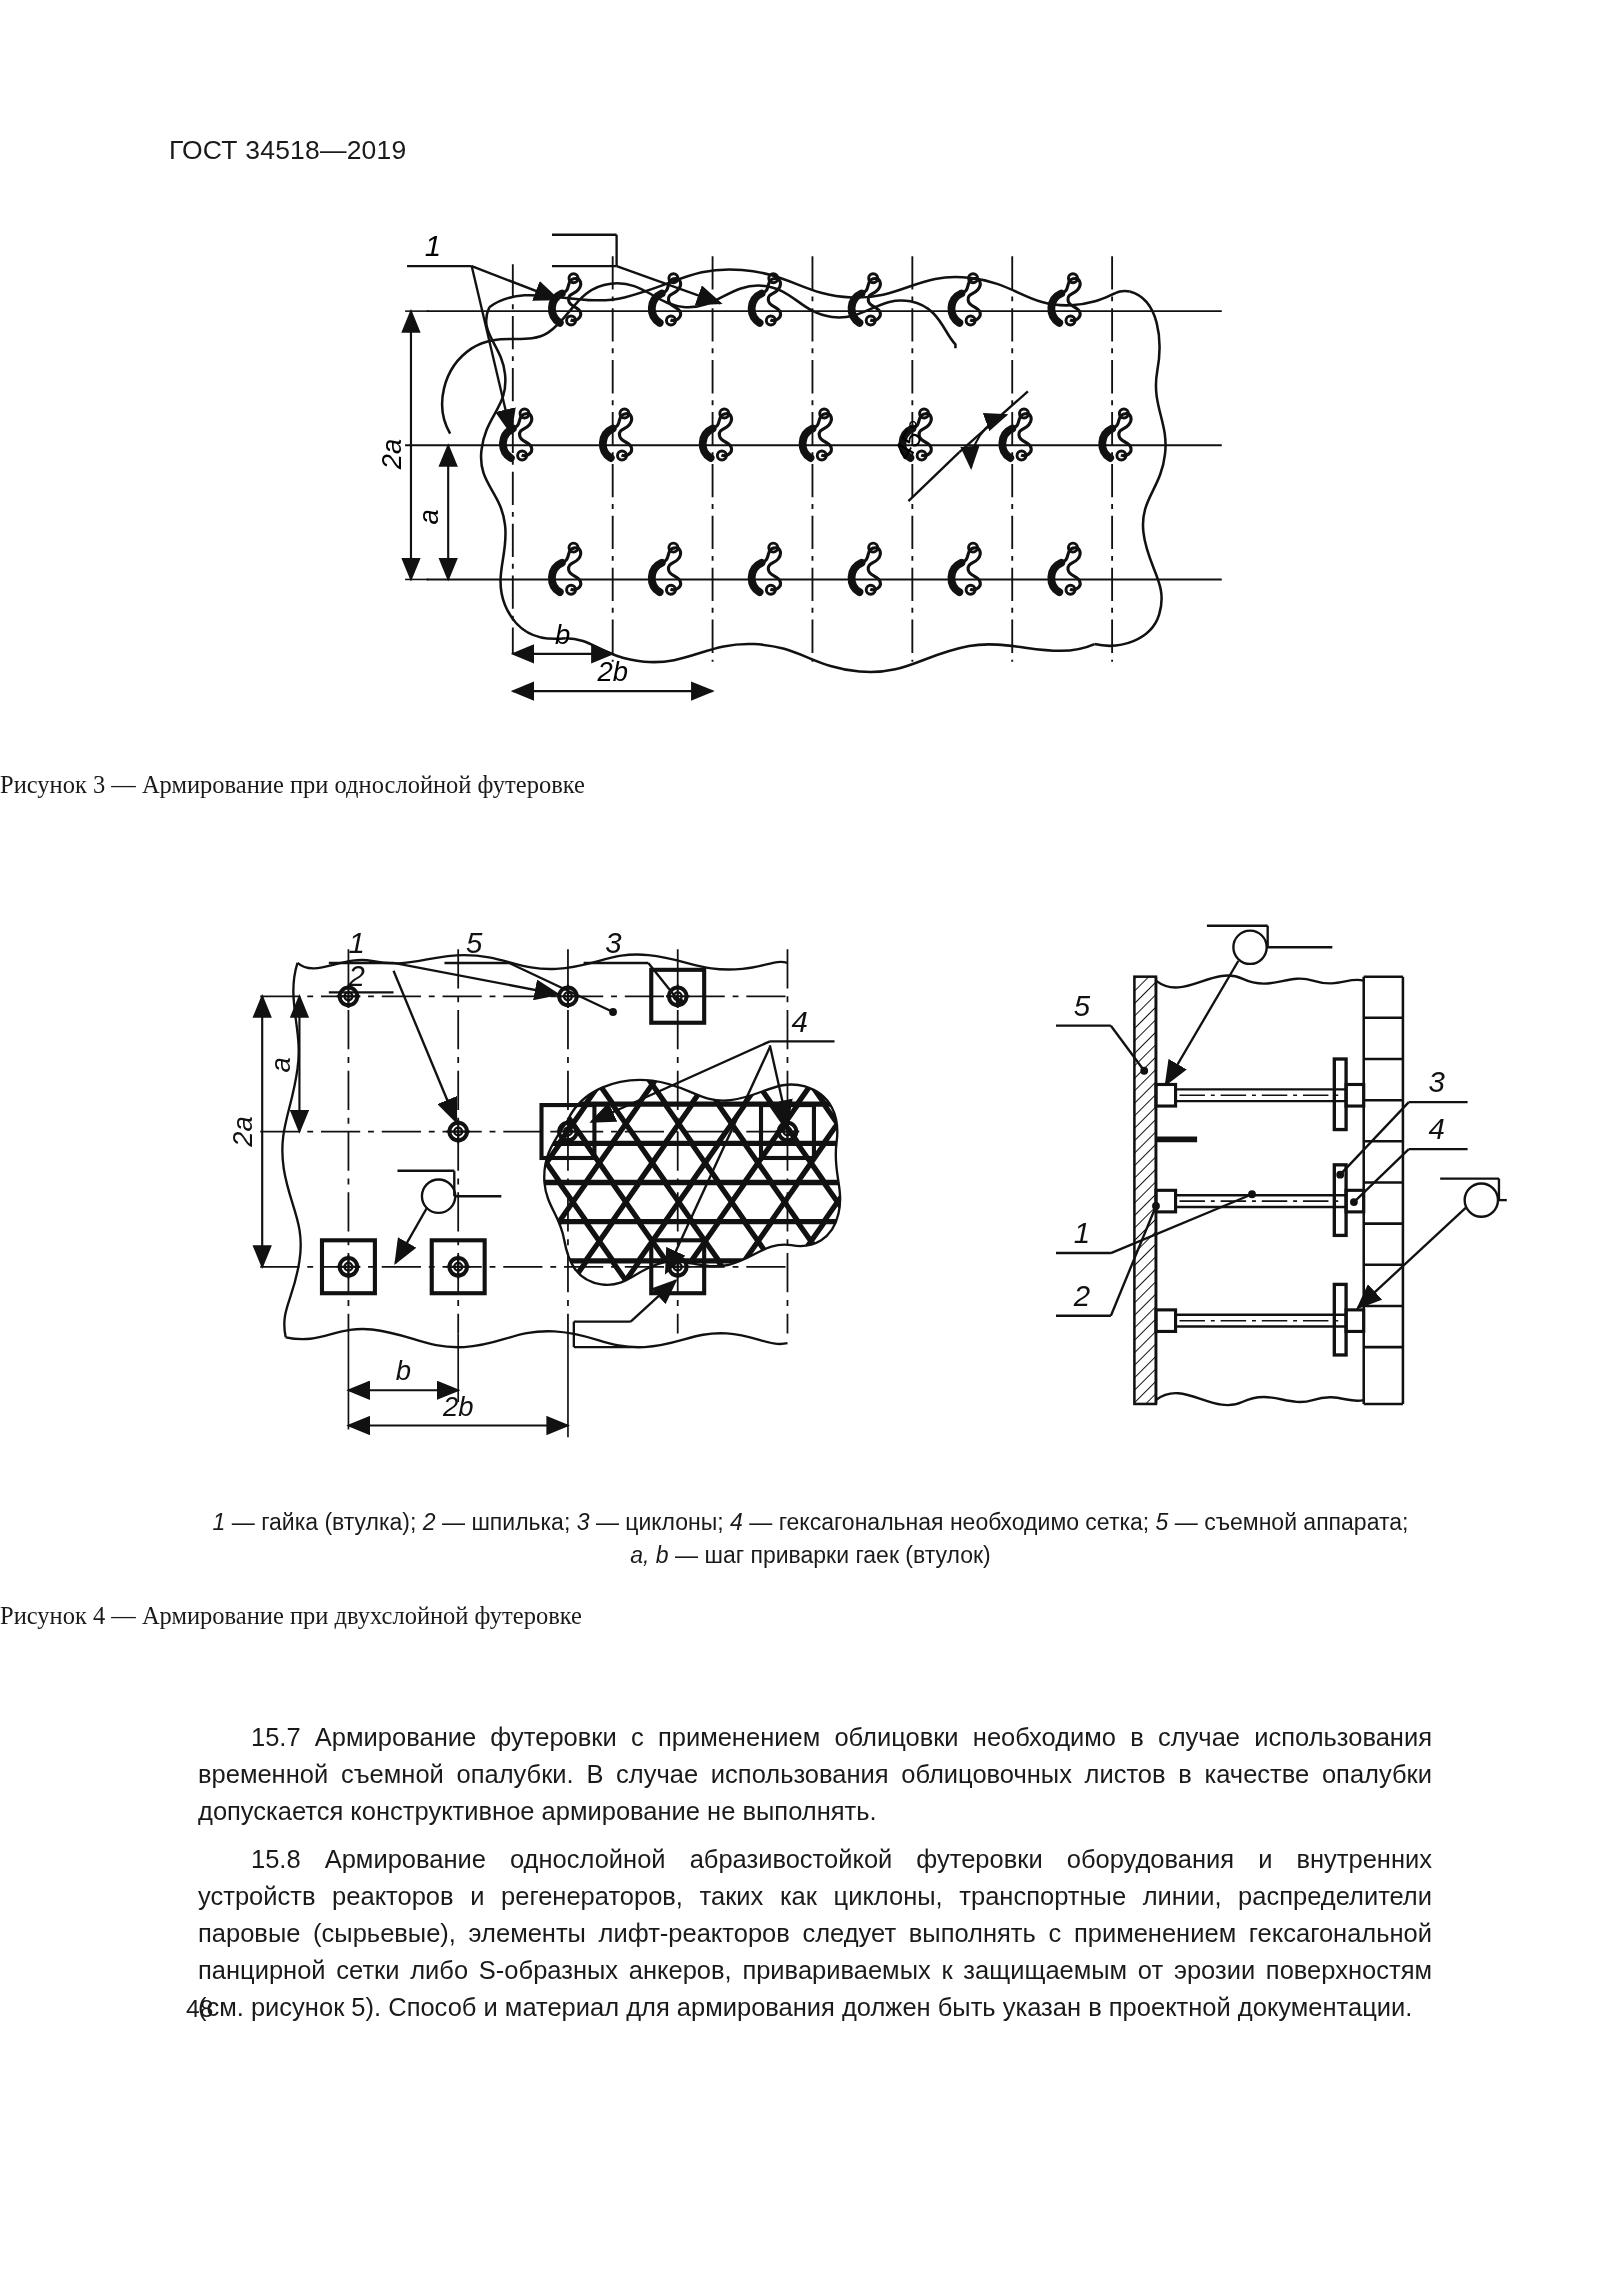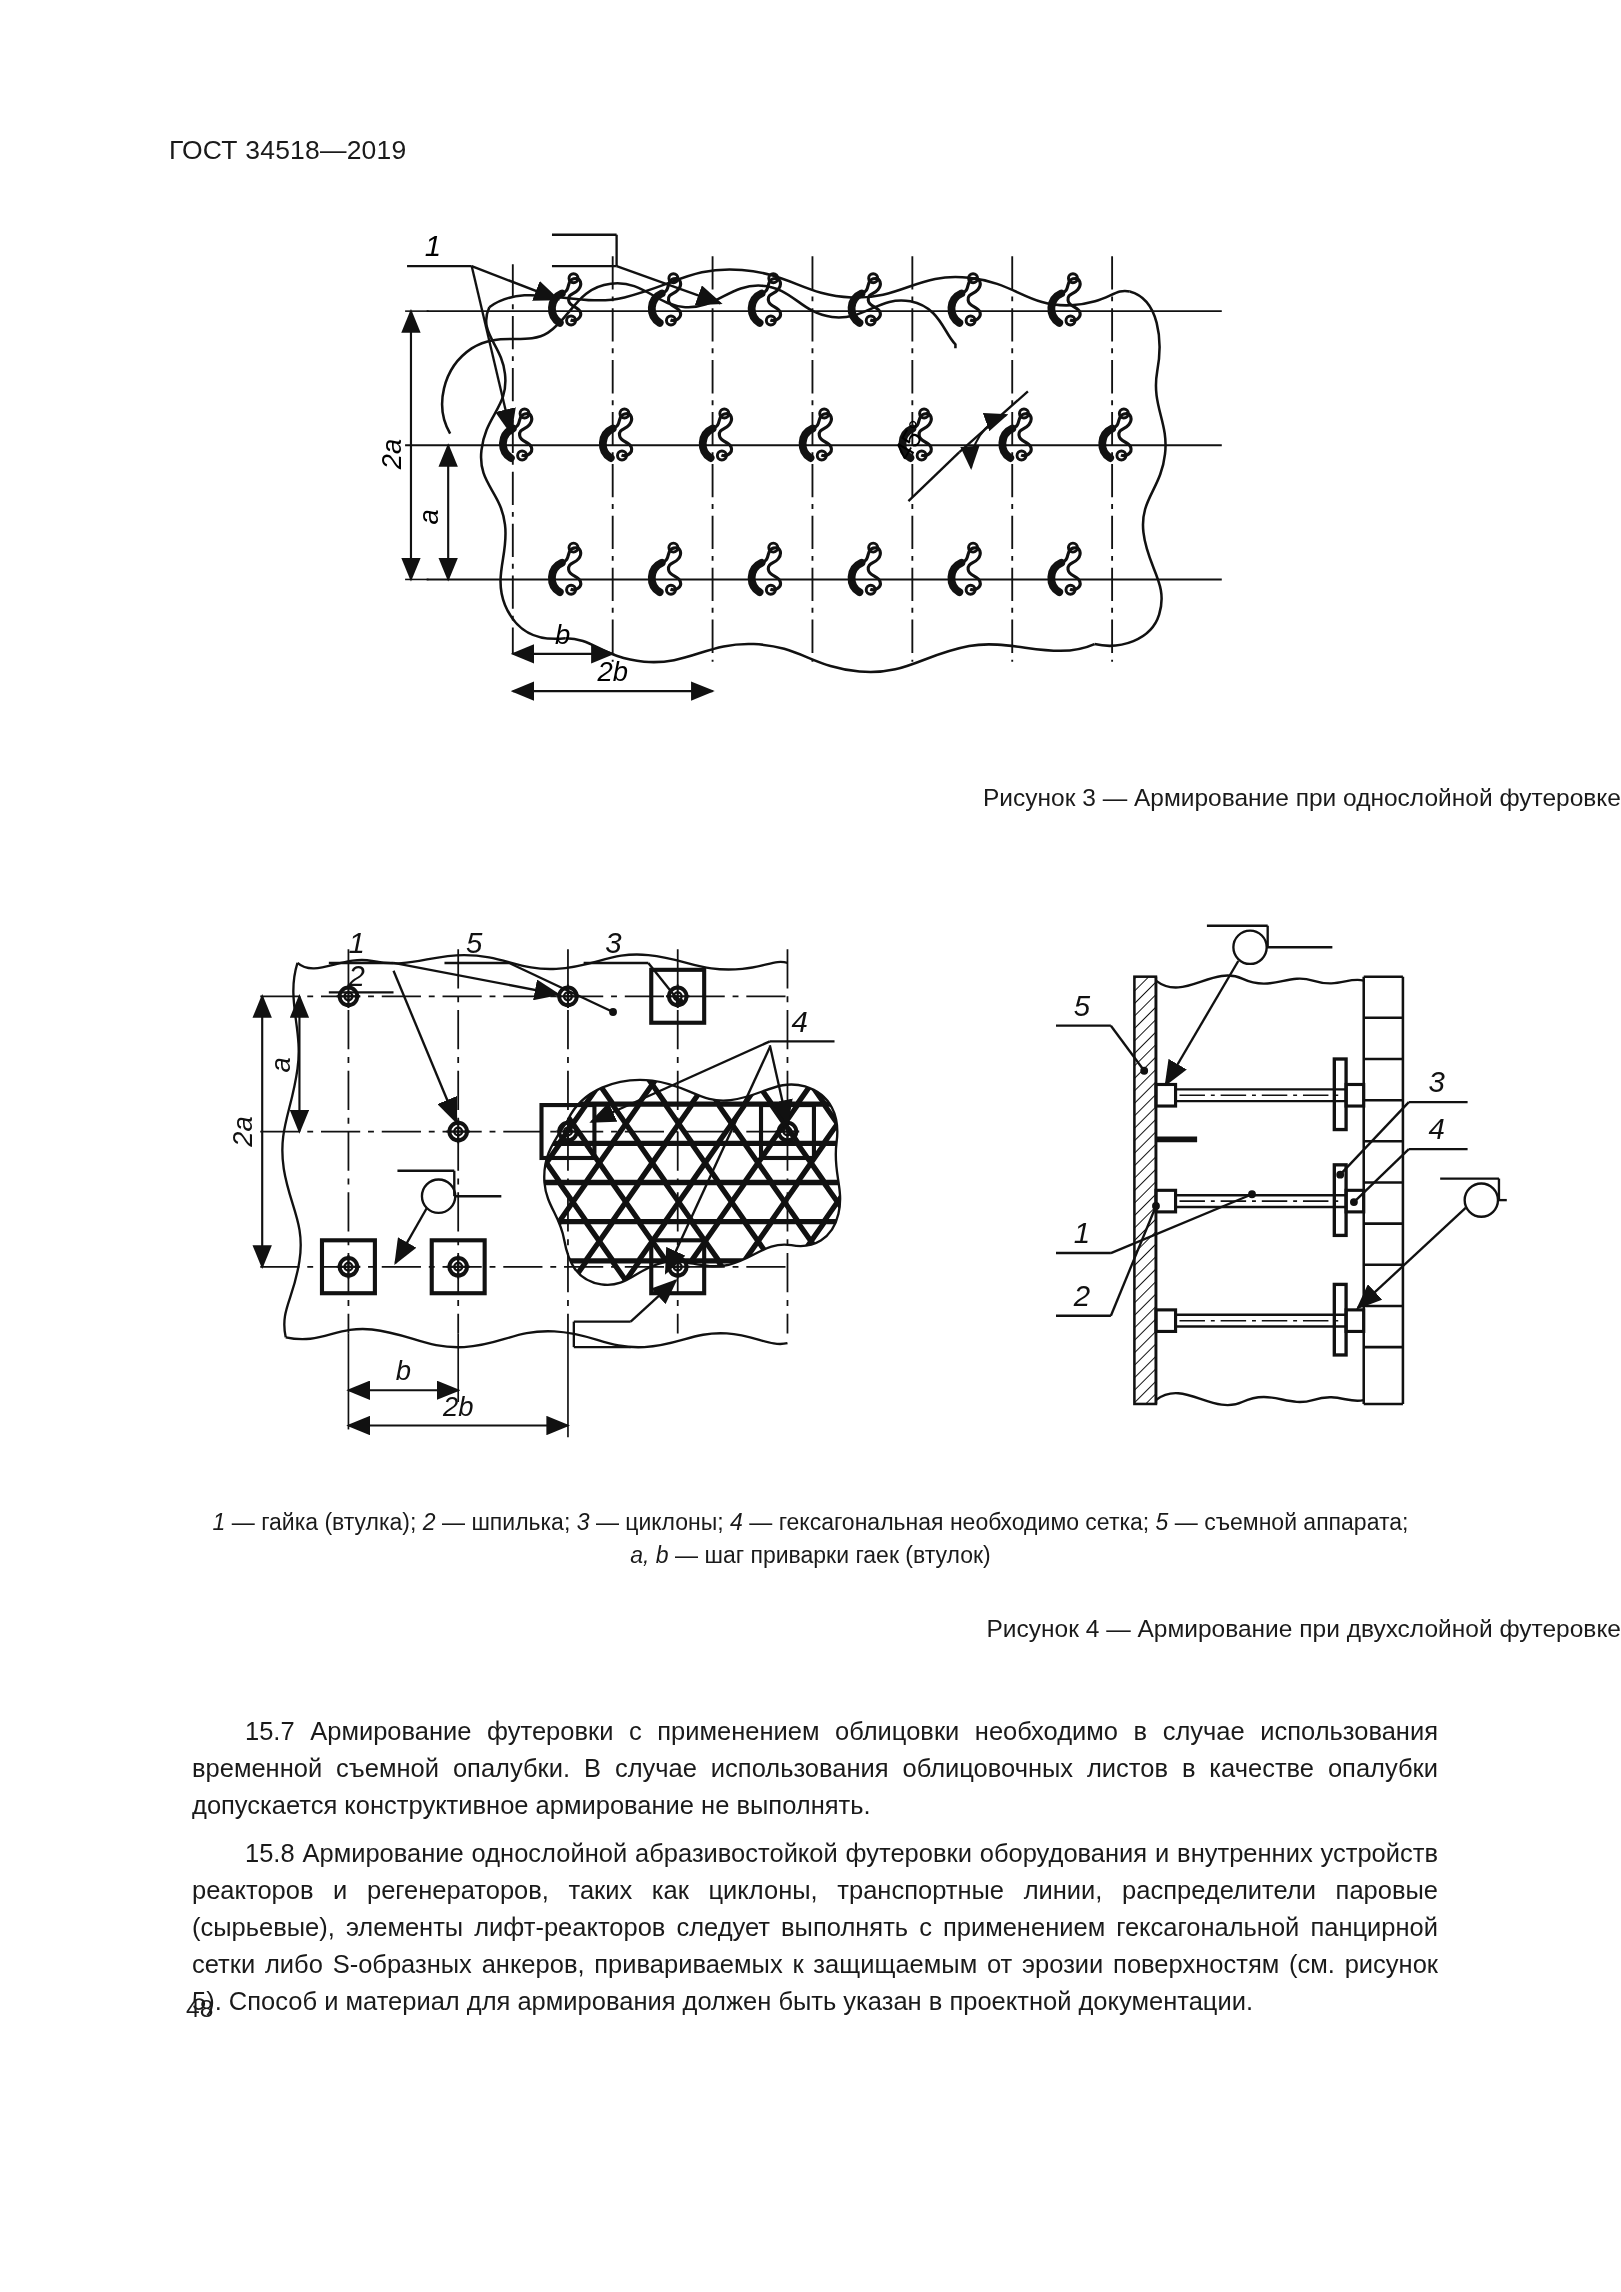--- a/index.html
+++ b/index.html
@@ -40,38 +40,39 @@
     margin: 0 auto;
     display: block;
   }
   .fig-legend {
     text-align: center;
     font-size: 23px;
     line-height: 1.45;
     margin-top: 5.9px;
   }
   .fig-title {
-    text-align: right;
+    text-align: left;
     font-size: 24.5px;
-    margin-top: 42px;
+    margin-top: 29px;
+    font-family: Liberation Serif, serif;
   }
   .it { font-style: italic; }
 
   
   .body-copy {
     position: absolute;
     left: 186px;
     width: 1258px;
     font-size: 25.5px;
     line-height: 37px;
     text-align: justify;
     text-justify: inter-word;
   }
   .body-copy p {
-    margin: 6px;
+    margin: 12px;
     text-indent: 53px;
   }
 
   
   .folio {
     position: absolute;
     left: 186px;
     top: 1995px;
     font-size: 24.5px;
   }

